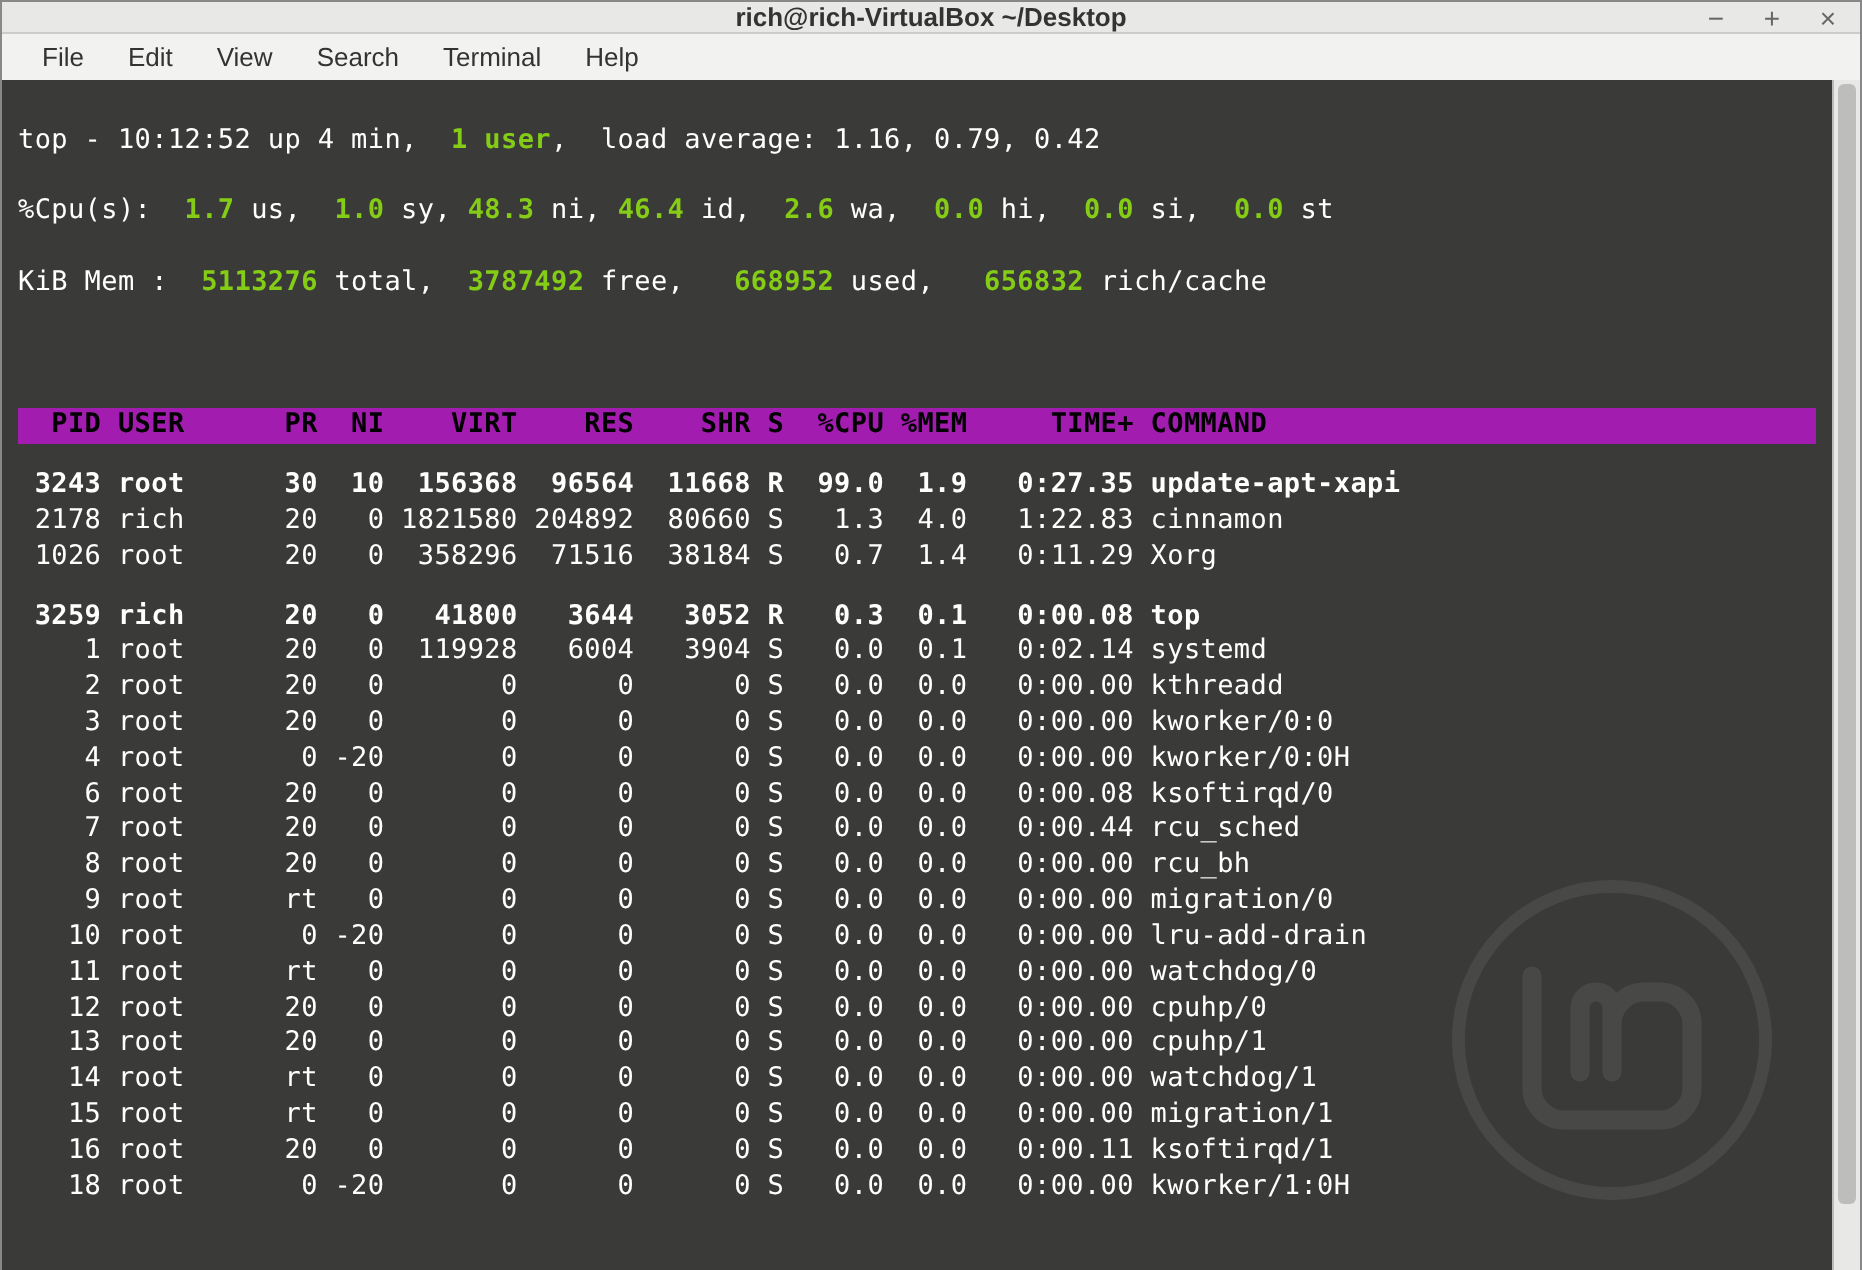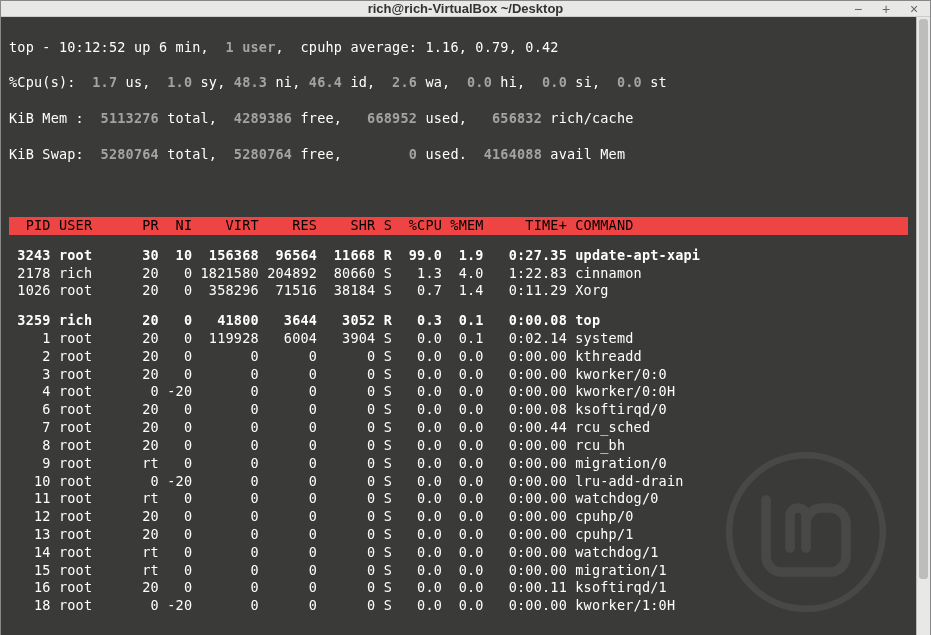--- a/index.html
+++ b/index.html
@@ -78,25 +78,25 @@
     font-family: "DejaVu Sans Mono", "Courier New", monospace;
     font-size: 13.5px;
     line-height: 1.32;
     color: #ffffff;
     white-space: pre;
     overflow: hidden;
     position: relative;
     letter-spacing: 0.2px;
   }
   .summary-line { white-space: pre; }
-  .summary-line b { font-weight: bold; color: #a3a3a3; }
+  .summary-line b { font-weight: bold; color: #84cc16; }
   .header-row {
-    background: #ef4444;
+    background: #a21caf;
     color: #000000;
-    font-weight: normal;
+    font-weight: bold;
     white-space: pre;
     display: inline-block;
     width: 100%;
   }
   .proc-row { white-space: pre; }
   .proc-row.bold { font-weight: bold; margin-top: 12px; }
   .scrollbar {
     width: 14px;
     background: #e8e8e6;
     border-left: 1px solid #bbb;
@@ -125,27 +125,34 @@
 <div class="window">
   <div class="titlebar">
     <span class="title">rich@rich-VirtualBox ~/Desktop</span>
     <div class="window-controls">
       <button>−</button>
       <button>+</button>
       <button>×</button>
     </div>
   </div>
 
+  <div class="menubar">
+    <div class="menu-item">File</div>
+    <div class="menu-item">Edit</div>
+    <div class="menu-item">View</div>
+    <div class="menu-item">Search</div>
+    <div class="menu-item">Terminal</div>
+    <div class="menu-item">Help</div>
+  </div>
 
   <div class="terminal-area">
     <div class="terminal">
-<div class="summary-line"><span>top - </span><span>10:12:52</span><span> up </span><span>6 min</span><span>,  </span><b>1 user</b><span>,  cpuhp average: </span><span>1.16, 0.79, 0.42</span></div>
+<div class="summary-line"><span>top - </span><span>10:12:52</span><span> up </span><span>4 min</span><span>,  </span><b>1 user</b><span>,  load average: </span><span>1.16, 0.79, 0.42</span></div>
 <div class="summary-line"><span>%Cpu(s):</span><b>  </b><b>1.7</b><span> us,  </span><b>1.0</b><span> sy, </span><b>48.3</b><span> ni, </span><b>46.4</b><span> id,  </span><b>2.6</b><span> wa,  </span><b>0.0</b><span> hi,  </span><b>0.0</b><span> si,  </span><b>0.0</b><span> st</span></div>
-<div class="summary-line"><span>KiB Mem :</span><b>  </b><b>5113276</b><span> total,  </span><b>4289386</b><span> free,   </span><b>668952</b><span> used,   </span><b>656832</b><span> rich/cache</span></div>
-<div class="summary-line"><span>KiB Swap:</span><b>  </b><b>5280764</b><span> total,  </span><b>5280764</b><span> free,        </span><b>0</b><span> used.  </span><b>4164088</b><span> avail Mem</span></div>
+<div class="summary-line"><span>KiB Mem :</span><b>  </b><b>5113276</b><span> total,  </span><b>3787492</b><span> free,   </span><b>668952</b><span> used,   </span><b>656832</b><span> rich/cache</span></div>
 <div class="summary-line"> </div>
 <div class="header-row">  PID USER      PR  NI    VIRT    RES    SHR S  %CPU %MEM     TIME+ COMMAND                    </div>
 <div id="process-list"><div class="proc-row bold"> 3243 root      30  10  156368  96564  11668 R  99.0  1.9   0:27.35 update-apt-xapi</div><div class="proc-row"> 2178 rich      20   0 1821580 204892  80660 S   1.3  4.0   1:22.83 cinnamon</div><div class="proc-row"> 1026 root      20   0  358296  71516  38184 S   0.7  1.4   0:11.29 Xorg</div><div class="proc-row bold"> 3259 rich      20   0   41800   3644   3052 R   0.3  0.1   0:00.08 top</div><div class="proc-row">    1 root      20   0  119928   6004   3904 S   0.0  0.1   0:02.14 systemd</div><div class="proc-row">    2 root      20   0       0      0      0 S   0.0  0.0   0:00.00 kthreadd</div><div class="proc-row">    3 root      20   0       0      0      0 S   0.0  0.0   0:00.00 kworker/0:0</div><div class="proc-row">    4 root       0 -20       0      0      0 S   0.0  0.0   0:00.00 kworker/0:0H</div><div class="proc-row">    6 root      20   0       0      0      0 S   0.0  0.0   0:00.08 ksoftirqd/0</div><div class="proc-row">    7 root      20   0       0      0      0 S   0.0  0.0   0:00.44 rcu_sched</div><div class="proc-row">    8 root      20   0       0      0      0 S   0.0  0.0   0:00.00 rcu_bh</div><div class="proc-row">    9 root      rt   0       0      0      0 S   0.0  0.0   0:00.00 migration/0</div><div class="proc-row">   10 root       0 -20       0      0      0 S   0.0  0.0   0:00.00 lru-add-drain</div><div class="proc-row">   11 root      rt   0       0      0      0 S   0.0  0.0   0:00.00 watchdog/0</div><div class="proc-row">   12 root      20   0       0      0      0 S   0.0  0.0   0:00.00 cpuhp/0</div><div class="proc-row">   13 root      20   0       0      0      0 S   0.0  0.0   0:00.00 cpuhp/1</div><div class="proc-row">   14 root      rt   0       0      0      0 S   0.0  0.0   0:00.00 watchdog/1</div><div class="proc-row">   15 root      rt   0       0      0      0 S   0.0  0.0   0:00.00 migration/1</div><div class="proc-row">   16 root      20   0       0      0      0 S   0.0  0.0   0:00.11 ksoftirqd/1</div><div class="proc-row">   18 root       0 -20       0      0      0 S   0.0  0.0   0:00.00 kworker/1:0H</div></div>
       <svg class="watermark" width="160" height="160" viewBox="0 0 100 100">
         <circle cx="50" cy="50" r="48" fill="none" stroke="#fff" stroke-width="4"></circle>
         <path d="M25 30 v35 a10 10 0 0 0 10 10 h30 a10 10 0 0 0 10 -10 v-20 a10 10 0 0 0 -10 -10 h-5 a10 10 0 0 0 -10 10 v15 M50 45 v-5 a5 5 0 0 0 -10 0 v20" fill="none" stroke="#fff" stroke-width="6" stroke-linecap="round"></path>
       </svg>
     </div>
     <div class="scrollbar">
       <div class="thumb"></div>

